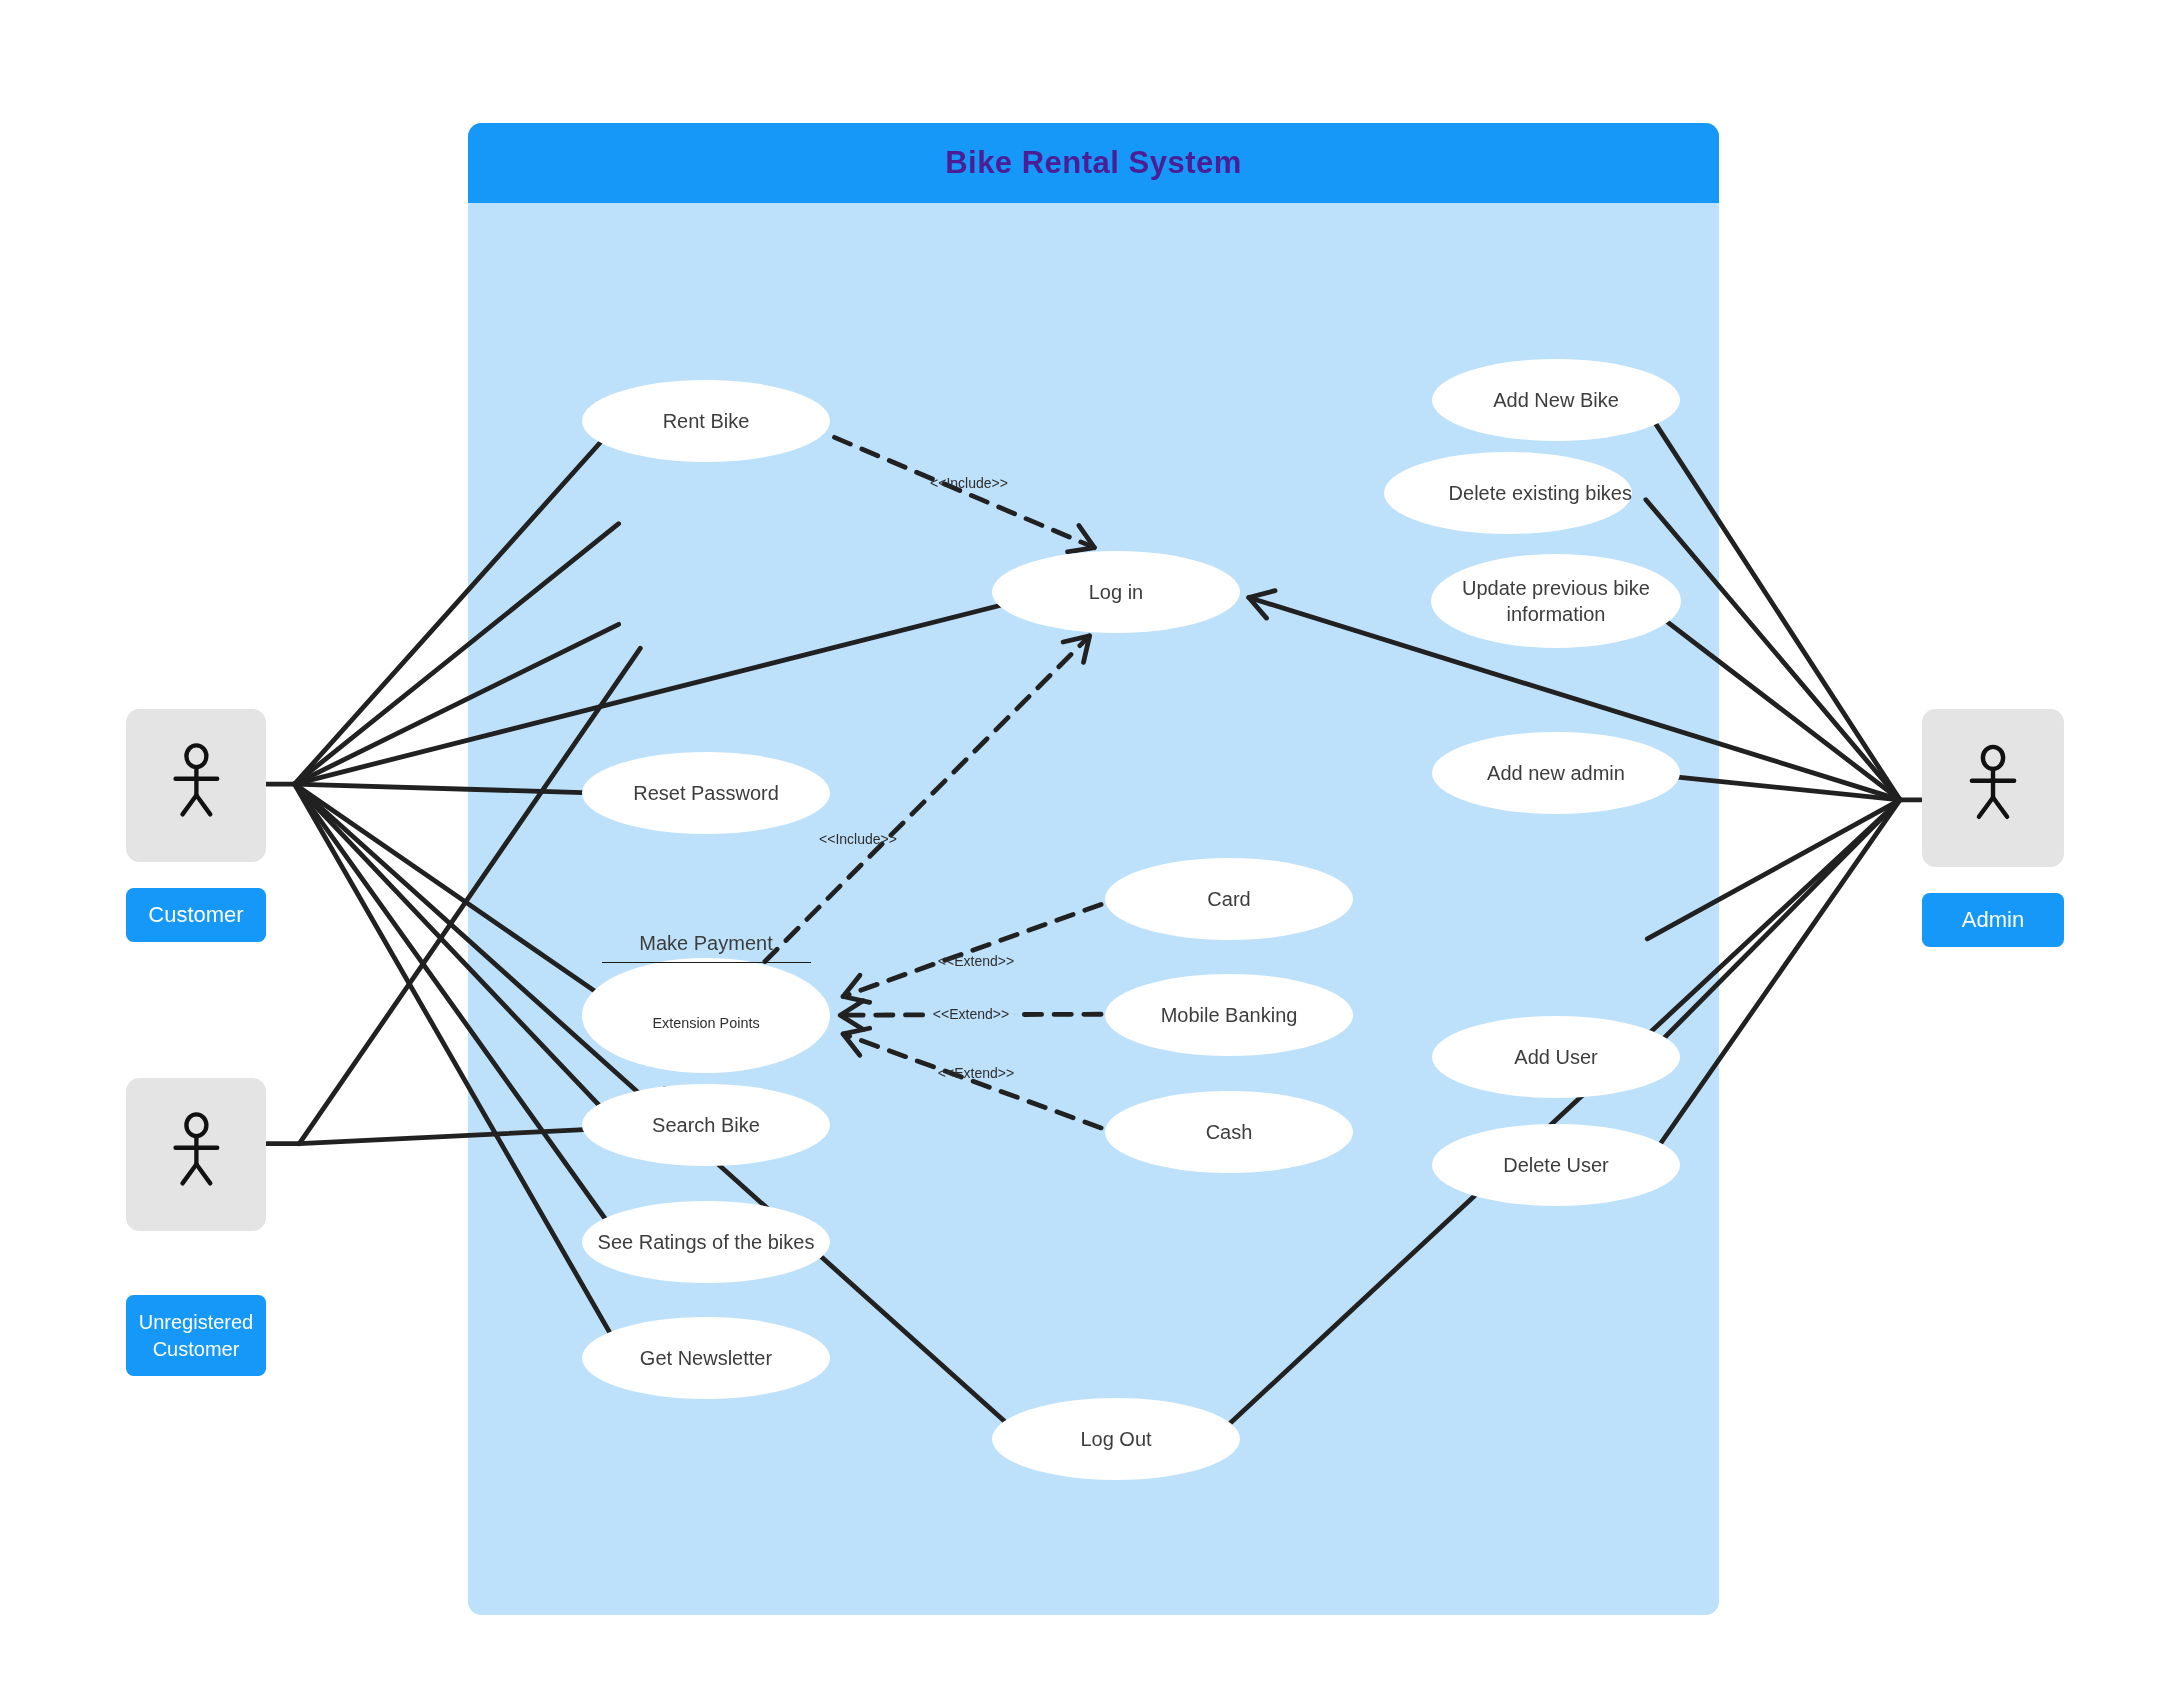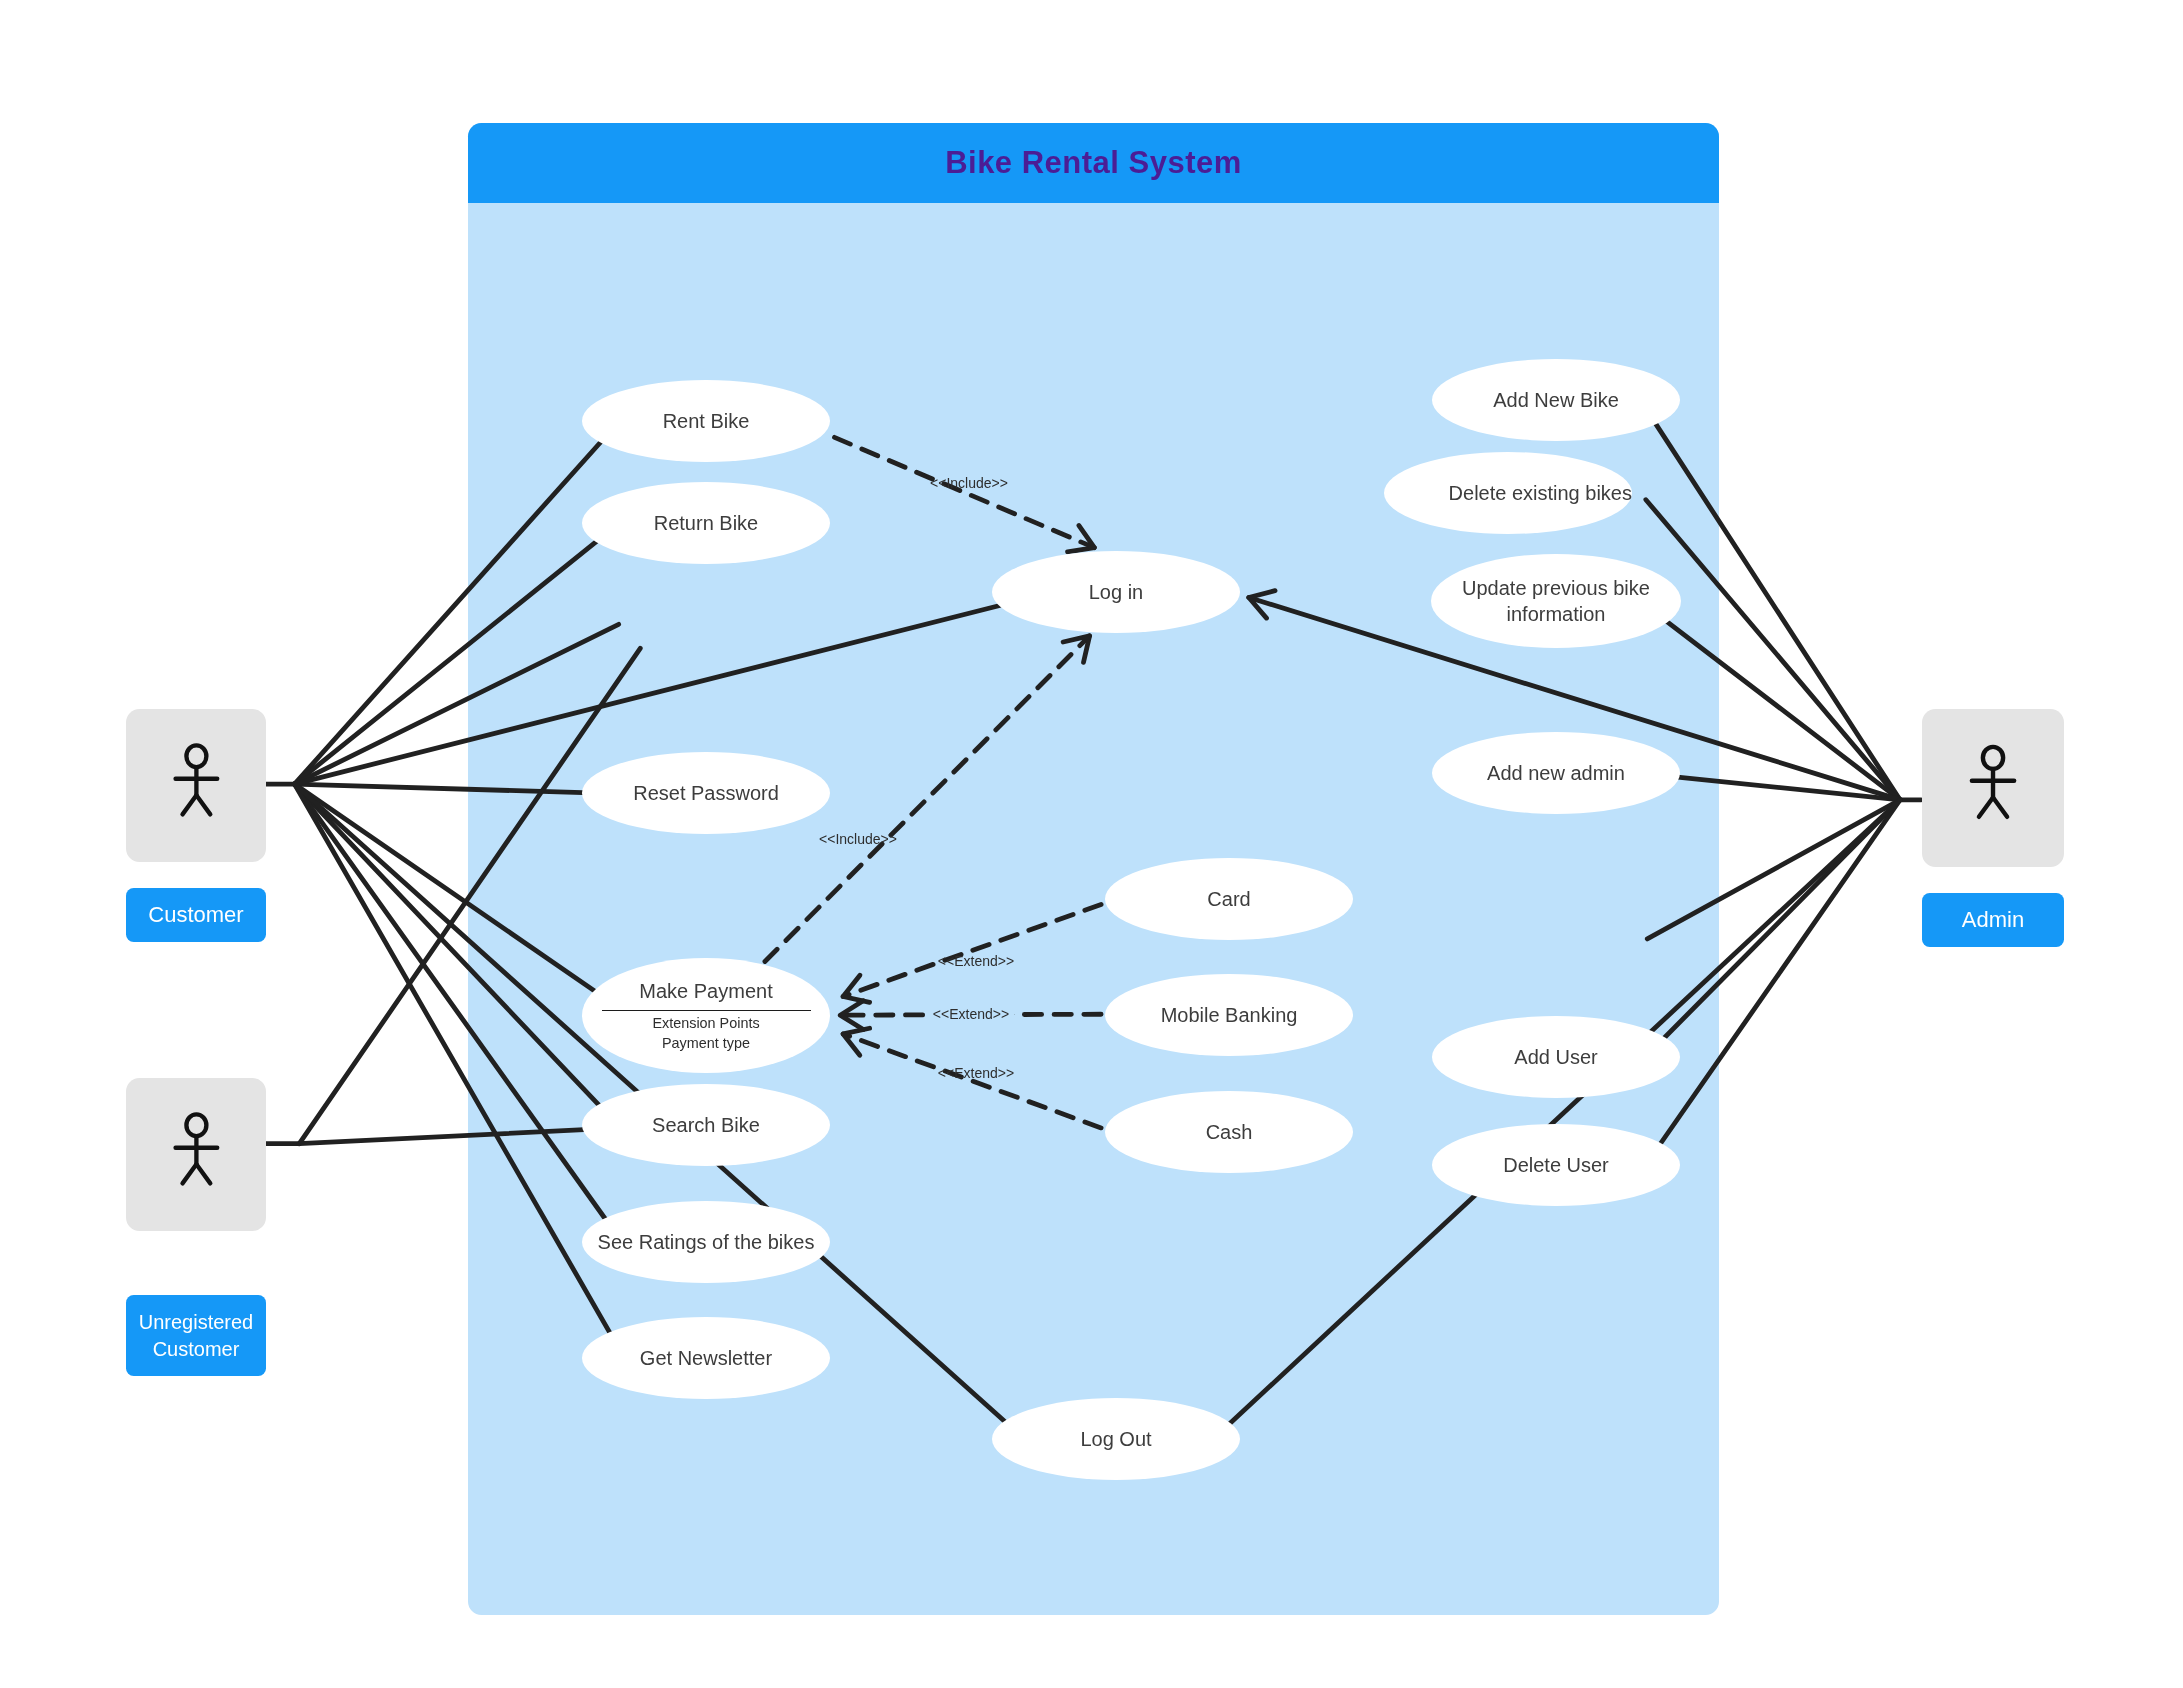--- a/index.html
+++ b/index.html
@@ -20,21 +20,21 @@
   svg.connectors { position:absolute; left:0; top:0; }
   .uc {
     position:absolute; background:#ffffff; border-radius:50%;
     display:flex; flex-direction:column; align-items:center; justify-content:center;
     color:#3d3d3d; font-size:20px; text-align:center; line-height:1.3;
   }
   .uc.std  { width:248px; height:82px; }
   .uc.two  { width:250px; height:94px; }
   .uc.mp   { width:248px; height:115px; }
   .mp-sep  { width:209px; height:0; border-top:1.9px solid #1c1c1c; margin:5.8px 0 3.8px 0; }
-  .mp-sub  { font-size:14.4px; line-height:1.35; color:#2e2e2e; }
+  .mp-sub  { font-size:14.4px; line-height:1.35; color:#2e2e2e;margin-top:48px; }
   .conn-label {
     position:absolute; transform:translate(-50%,-50%);
     font-size:14px; color:#2e2e2e; white-space:nowrap;
   }
   .conn-label.bg { background:#BEE1FB; padding:0 4.8px; }
   .actor-box {
     position:absolute; background:#E4E4E4; border-radius:13.4px;
     display:flex; align-items:center; justify-content:center;
   }
   .actor-label {
@@ -95,23 +95,20 @@
       <line x1="1595" y1="2005" x2="2272" y2="1326" marker-end="url(#arrow)"></line>
       <line x1="2296" y1="1886" x2="1758" y2="2078" marker-end="url(#arrow)"></line>
       <line x1="2296" y1="2115" x2="1752" y2="2117" marker-end="url(#arrow)"></line>
       <line x1="2296" y1="2352" x2="1758" y2="2156" marker-end="url(#arrow)"></line>
     </g>
   </svg>
 
   <div class="uc std" style="left:582px; top:380px;">
     <span>Rent Bike</span>
     </div>
-  <div class="uc std" style="left:582px; top:482px;">
-    <span>Return Bike</span>
-    </div>
   <div class="uc std" style="left:582px; top:752px;">
     <span>Reset Password</span>
     </div>
   <div class="uc mp" style="left:582px; top:958px;">
     <span>Make Payment</span>
     <div class="mp-sep"></div>
     <span class="mp-sub">Extension Points</span>
     <span class="mp-sub">Payment type</span>
   </div>
   <div class="uc std" style="left:582px; top:1084px;">

